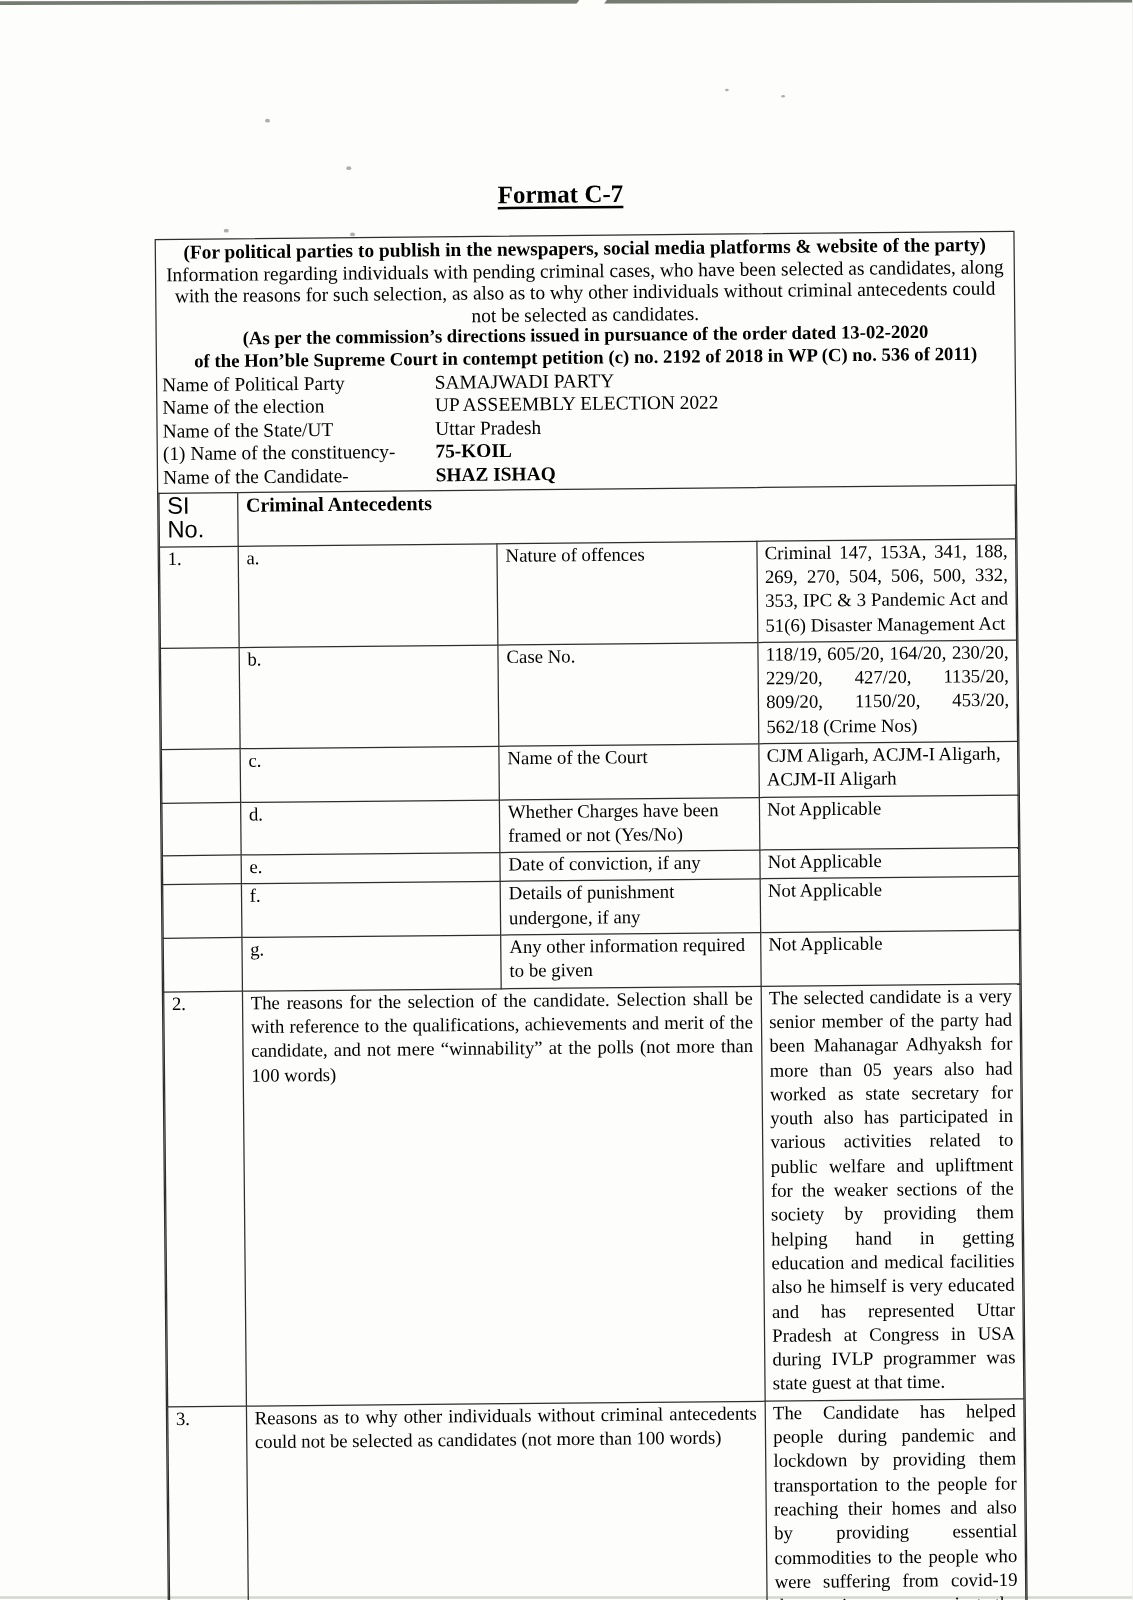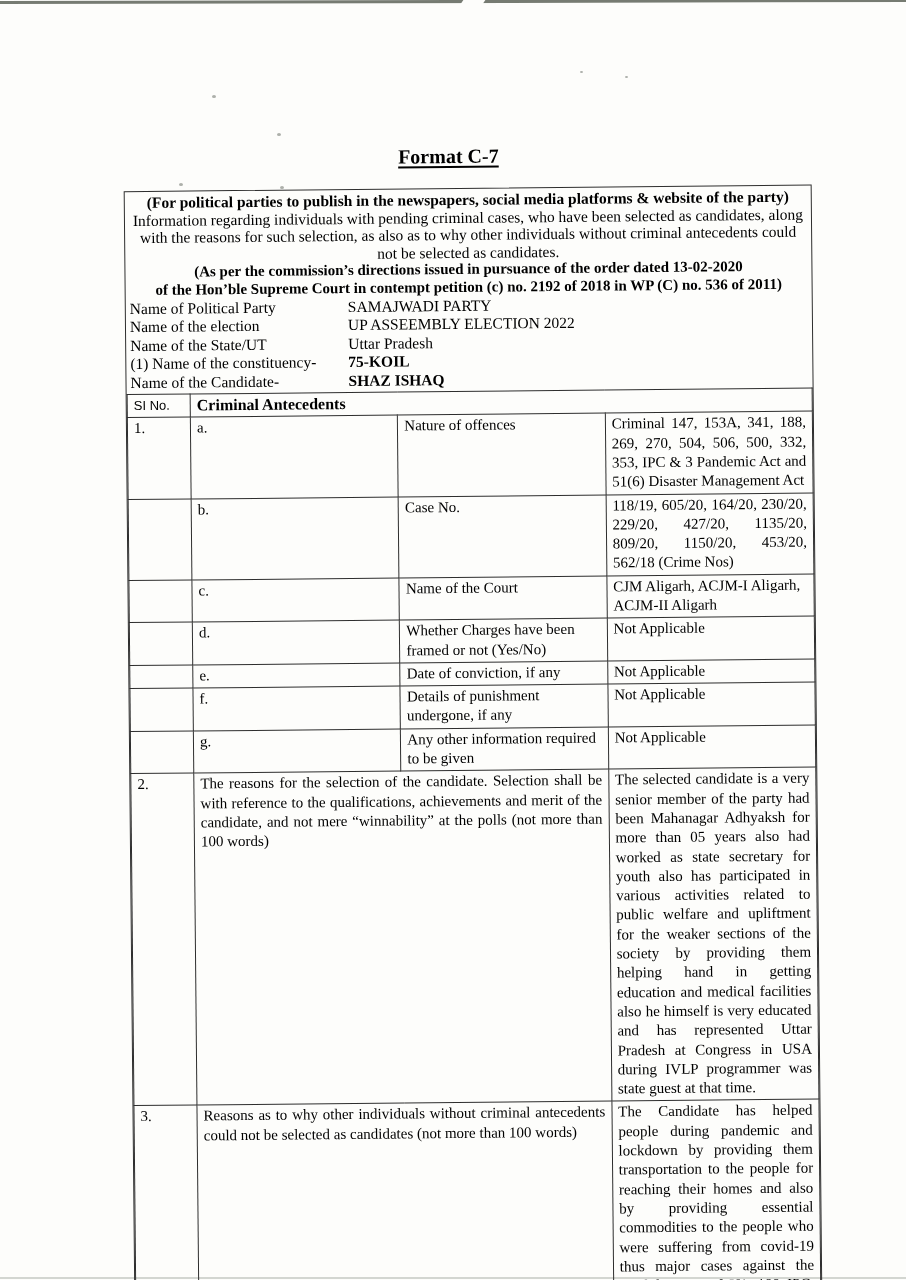--- a/index.html
+++ b/index.html
@@ -36,21 +36,21 @@
   .pf-value { flex:1; }
   .pf-bold { font-weight:bold; }
 
   table.ante { width:100%; border-collapse:collapse; font-size:15px; line-height:19.3px;
     table-layout:fixed; margin-top:1px; }
   table.ante td { border:1.4px solid #2e2e2e; vertical-align:top; padding:1px 6px 2px 6px; }
   td.c-sl { width:50px; }
   td.c-letter { width:22px; }
   td.c-desc { width:207px; }
   td.c-val { }
-  .sl-header { font-family:"Liberation Sans", sans-serif; font-size:13px; }
+  .sl-header { font-family:"Liberation Sans", sans-serif; font-size:19px; }
   .sec-header { font-weight:bold; font-size:16px; }
   td.just { text-align:justify; }
   td.v-mid { vertical-align:middle; }
 </style>
 </head>
 <body>
 
 <div class="page">
 
   <div class="scan-top-edge"></div>

